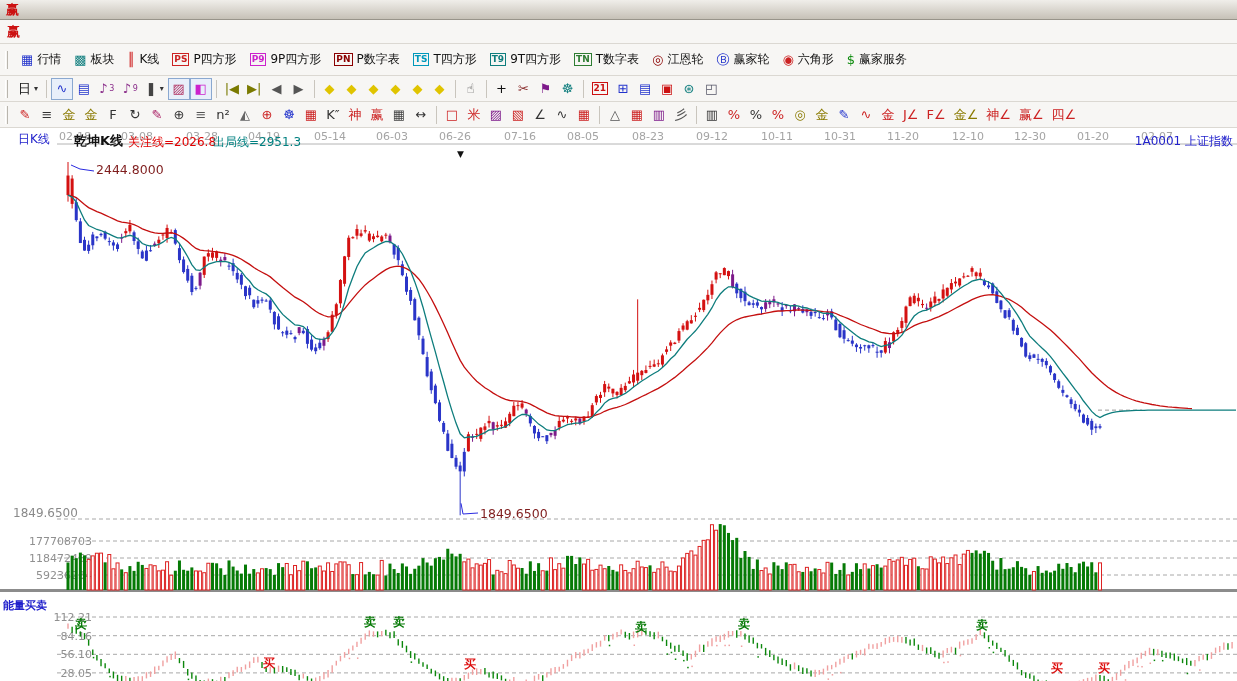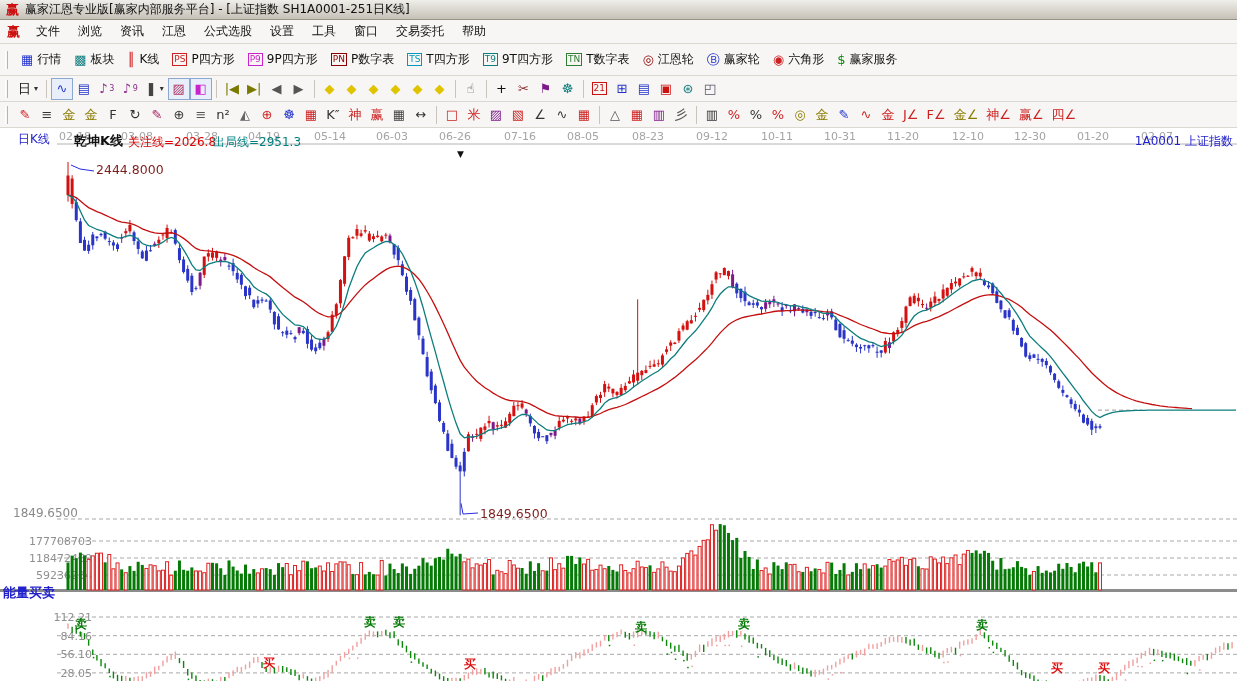--- a/index.html
+++ b/index.html
@@ -12,56 +12,43 @@
 .menu-item{padding:3px 9px;cursor:default}
 .toolbar{display:flex;align-items:center;background:#f7f6f4;border-bottom:1px solid #dbd8d2;padding:0 2px}
 .tb-main{height:32px;gap:1px}
 .tb-sm{height:26px}
 .grip{width:3px;height:18px;border-left:1px solid #fff;border-right:1px solid #b9b5ad;margin:0 6px 0 3px}
 .tb-sep{width:1px;height:18px;background:#c9c5bd;margin:0 4px;flex:0 0 1px}
 button{border:1px solid transparent;background:none;display:flex;align-items:center;gap:4px;padding:2px 5px;font-size:12px;font-family:inherit;color:#111;white-space:nowrap}
 button.pressed{background:#e8effa;border-color:#8aa8d0}
 .tb-sm button{padding:1px 3px;min-width:22px;height:22px;justify-content:center;gap:2px}
 .glyph{font-size:13px;line-height:1}
-.glyph.boxed{font-size:9px;font-weight:normal;border:1px solid currentColor;padding:0 1px;line-height:11px}
+.glyph.boxed{font-size:9px;font-weight:bold;border:1px solid currentColor;padding:0 1px;line-height:11px}
 .caret{font-size:8px;color:#333;margin-left:1px}
 .chart{position:relative;width:1237px;height:553px;background:#fff}
 .chart svg{position:absolute;left:0;top:0}
 .lbl{position:absolute;font-size:12px;white-space:nowrap;line-height:1.15}
 .lbl.blue{color:#2222cc}
 .lbl.royal{color:#7f1d1d}
 .lbl.red{color:#e00000}
 .lbl.teal{color:#008080}
 .lbl.gray{color:#8a8a8a}
 .lbl.black{color:#111}
 .lbl.bold{font-weight:bold}
 .sig{position:absolute;font-weight:bold;font-size:12px;transform:translateX(-50%);line-height:1}
 </style>
 </head>
 <body>
 
 <div class="titlebar">
   <span class="logo">赢</span>
-  <span>赢家江恩专业版[赢家内部服务平台] - [上证指数  SH1A0001-251日K线]</span>
 </div>
 
 <div class="menubar">
   <span class="logo">赢</span>
-  <nav id="menu-items" style="display:flex">
-      <span class="menu-item">文件</span>
-      <span class="menu-item">浏览</span>
-      <span class="menu-item">资讯</span>
-      <span class="menu-item">江恩</span>
-      <span class="menu-item">公式选股</span>
-      <span class="menu-item">设置</span>
-      <span class="menu-item">工具</span>
-      <span class="menu-item">窗口</span>
-      <span class="menu-item">交易委托</span>
-      <span class="menu-item">帮助</span>
-    </nav>
 </div>
 
 <div class="toolbar tb-main">
   <span class="grip"></span>
   <span id="tb-main" style="display:flex;align-items:center;gap:1px">
       <button>
         <span class="glyph" style="color: rgb(34, 51, 204);">▦</span>
         <span>行情</span>
       </button>
       <button>
@@ -1503,21 +1490,21 @@
     </svg>
   <span class="lbl blue" style="left:18px;top:5px">日K线</span>
   <span class="lbl black bold" style="left:74px;top:6px;font-size:13px">乾坤K线</span>
   <span class="lbl red" style="left:128px;top:8px">关注线=2026.8</span>
   <span class="lbl teal" style="left:213px;top:8px">出局线=2951.3</span>
   <span class="lbl blue" style="right:4px;top:7px;font-size:12px">1A0001  上证指数</span>
   <span class="lbl black" style="left:457px;top:21px;font-size:9px">▼</span>
   <span class="lbl royal" style="left:96px;top:35px;font-size:12.5px">2444.8000</span>
   <span class="lbl royal" style="left:480px;top:379px;font-size:12.5px">1849.6500</span>
   <span class="lbl gray" style="left:13px;top:379px">1849.6500</span>
-  <span class="lbl blue bold" style="left:3px;top:458px;font-size:13px">能量买卖</span>
+  <span class="lbl blue bold" style="left:3px;top:472px;font-size:11px">能量买卖</span>
   <div id="signals">
       <span class="sig" style="left: 81px; top: 490px; color: rgb(6, 122, 6);">卖</span>
       <span class="sig" style="left: 370px; top: 488px; color: rgb(6, 122, 6);">卖</span>
       <span class="sig" style="left: 399px; top: 488px; color: rgb(6, 122, 6);">卖</span>
       <span class="sig" style="left: 641px; top: 493px; color: rgb(6, 122, 6);">卖</span>
       <span class="sig" style="left: 744px; top: 490px; color: rgb(6, 122, 6);">卖</span>
       <span class="sig" style="left: 982px; top: 491px; color: rgb(6, 122, 6);">卖</span>
       <span class="sig" style="left: 269px; top: 529px; color: rgb(221, 17, 17);">买</span>
       <span class="sig" style="left: 470px; top: 530px; color: rgb(221, 17, 17);">买</span>
       <span class="sig" style="left: 1057px; top: 534px; color: rgb(221, 17, 17);">买</span>

